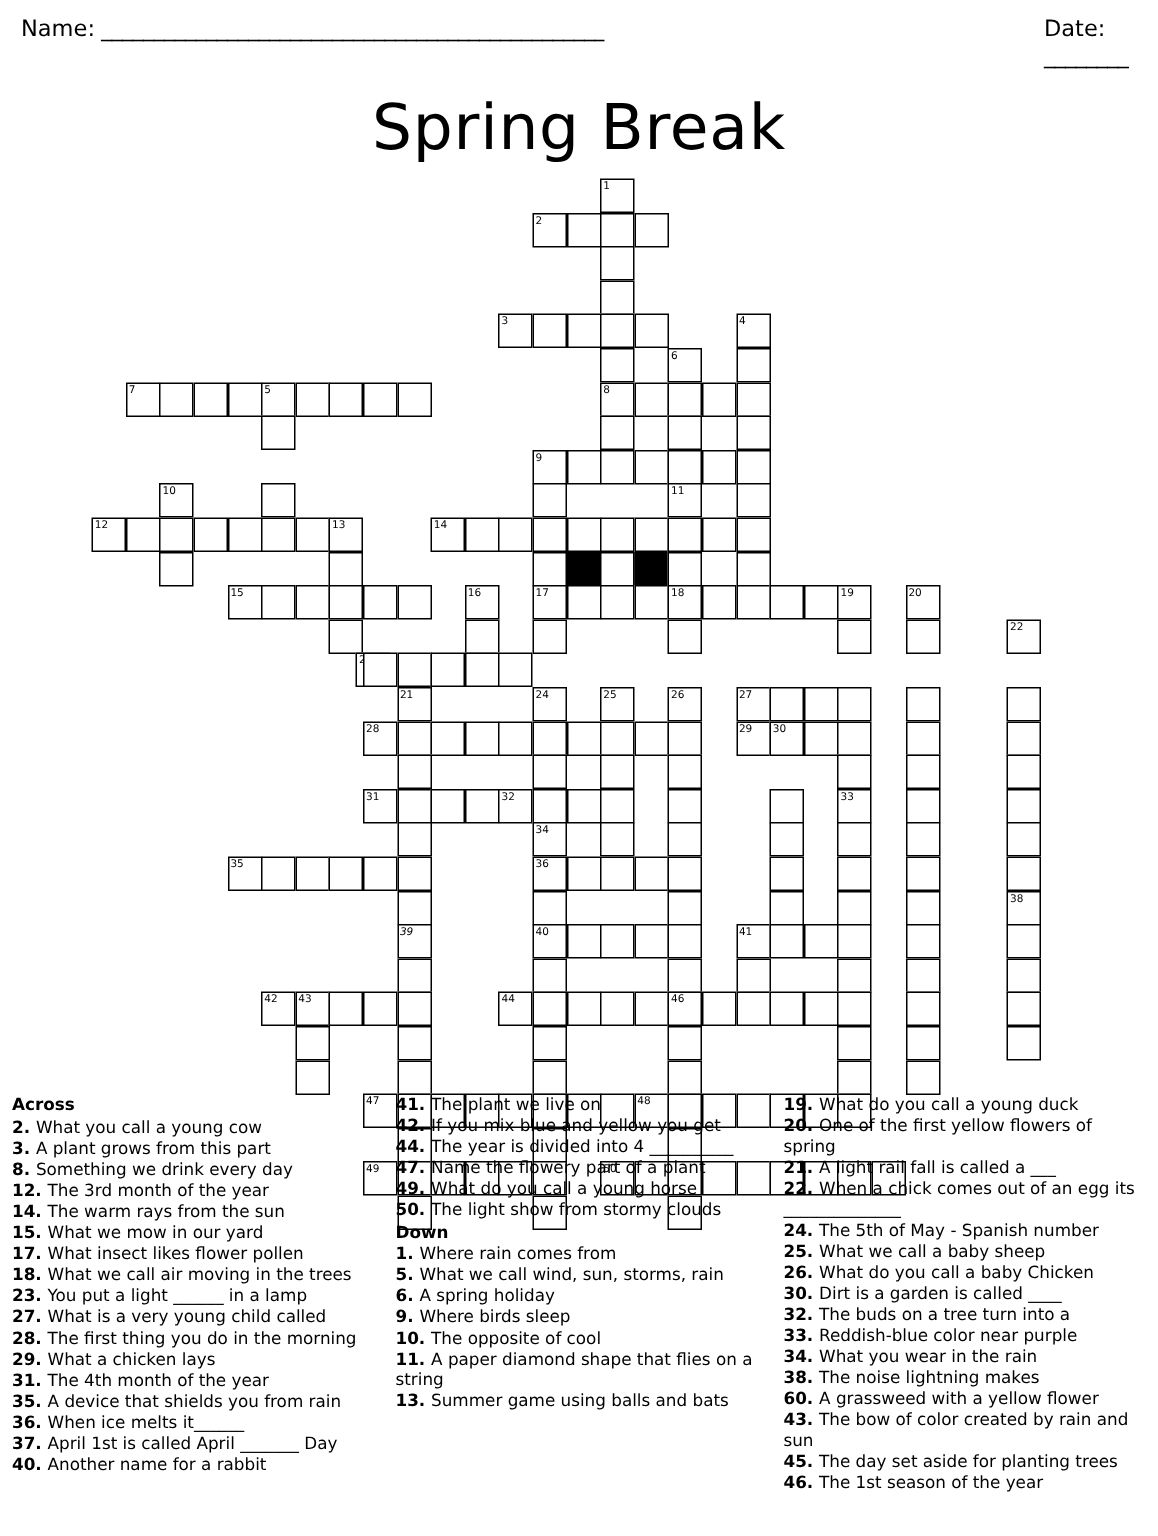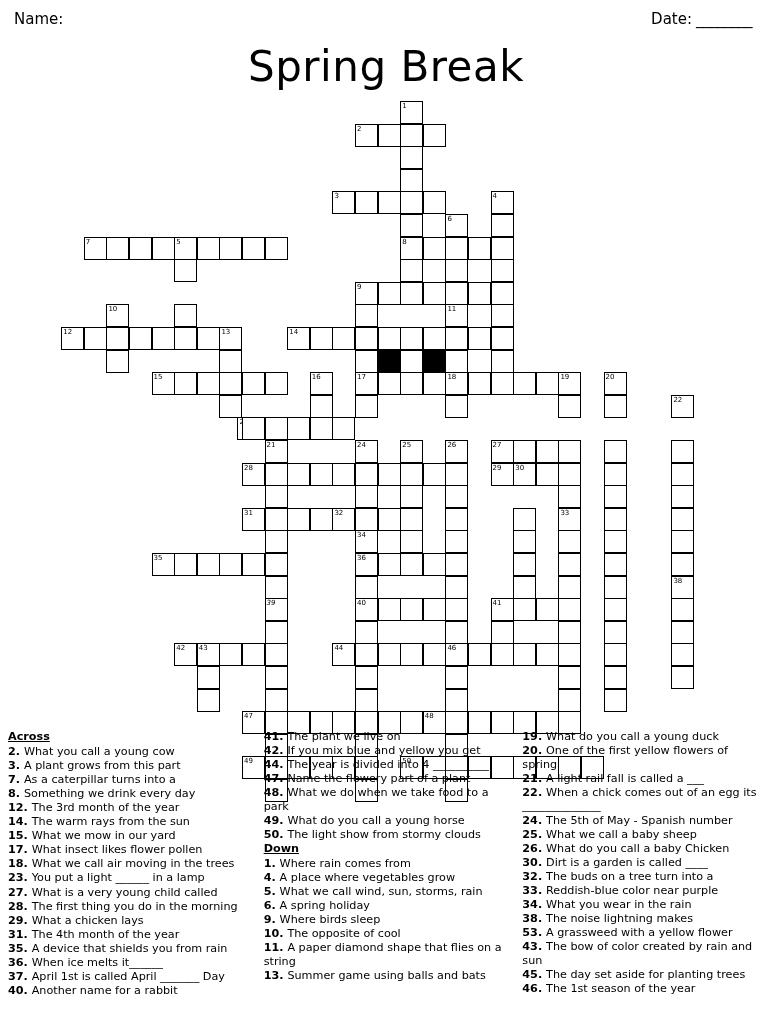--- a/index.html
+++ b/index.html
@@ -44,20 +44,21 @@
     letter-spacing: -0.5px;
     margin-left: 4px;
     overflow: hidden;
     white-space: nowrap;
   }
   .date-block {
     display: flex;
     align-items: baseline;
     margin-left: 14px;
     padding-right: 6px;
+    flex-direction: column;
   }
   .date-line {
     font-size: 15px;
     letter-spacing: -0.5px;
     margin-left: 4px;
     white-space: nowrap;
   }
   
   .puzzle-title {
     text-align: center;
@@ -103,39 +104,39 @@
     font-size: 11.2px;
     line-height: 13.6px;
   }
   .clue-col {
     width: 247px;
   }
   .clue-col.col2 { width: 250px; }
   .clue-col.col3 { width: 243px; }
   .clue-heading {
     font-weight: bold;
-    text-decoration: underline;
     margin-bottom: 1px;
     font-size: 11.2px;
   }
   .clue {
     margin: 0 0 0.5px 0;
   }
   .clue b {
     font-weight: bold;
   }
 </style>
 </head>
 <body>
 
 <div class="page">
 
   <div class="header-row">
     <div class="name-block">
       <span class="name-label">Name:</span>
+      <span class="name-line">________________________________________________</span>
     </div>
     <div class="date-block">
       <span class="date-label">Date:</span>
       <span class="date-line">________</span>
     </div>
   </div>
 
   <div class="puzzle-title">Spring Break</div>
 
   <div class="grid-wrap" id="grid">
@@ -502,21 +503,20 @@
       <div class="cell" style="left: 345px; top: 682px;"></div>
       <div class="cell" style="left: 435.4px; top: 682px;"></div>
     </div>
 
   <div class="clues">
     <div class="clue-col col1">
       <div class="clue-heading">Across</div>
       <div id="col1">
           <div class="clue"><b>2. </b><span>What you call a young cow</span></div>
           <div class="clue"><b>3. </b><span>A plant grows from this part</span></div>
-          <div class="clue"><b>7. </b><span>As a caterpillar turns into a</span></div>
           <div class="clue"><b>8. </b><span>Something we drink every day</span></div>
           <div class="clue"><b>12. </b><span>The 3rd month of the year</span></div>
           <div class="clue"><b>14. </b><span>The warm rays from the sun</span></div>
           <div class="clue"><b>15. </b><span>What we mow in our yard</span></div>
           <div class="clue"><b>17. </b><span>What insect likes flower pollen</span></div>
           <div class="clue"><b>18. </b><span>What we call air moving in the trees</span></div>
           <div class="clue"><b>23. </b><span>You put a light ______ in a lamp</span></div>
           <div class="clue"><b>27. </b><span>What is a very young child called</span></div>
           <div class="clue"><b>28. </b><span>The first thing you do in the morning</span></div>
           <div class="clue"><b>29. </b><span>What a chicken lays</span></div>
@@ -526,26 +526,24 @@
           <div class="clue"><b>37. </b><span>April 1st is called April _______ Day</span></div>
           <div class="clue"><b>40. </b><span>Another name for a rabbit</span></div>
         </div>
     </div>
     <div class="clue-col col2">
       <div id="col2">
           <div class="clue"><b>41. </b><span>The plant we live on</span></div>
           <div class="clue"><b>42. </b><span>If you mix blue and yellow you get</span></div>
           <div class="clue"><b>44. </b><span>The year is divided into 4 __________</span></div>
           <div class="clue"><b>47. </b><span>Name the flowery part of a plant</span></div>
-          <div class="clue"><b>48. </b><span>What we do when we take food to a park</span></div>
           <div class="clue"><b>49. </b><span>What do you call a young horse</span></div>
           <div class="clue"><b>50. </b><span>The light show from stormy clouds</span></div>
           <div class="clue-heading">Down</div>
           <div class="clue"><b>1. </b><span>Where rain comes from</span></div>
-          <div class="clue"><b>4. </b><span>A place where vegetables grow</span></div>
           <div class="clue"><b>5. </b><span>What we call wind, sun, storms, rain</span></div>
           <div class="clue"><b>6. </b><span>A spring holiday</span></div>
           <div class="clue"><b>9. </b><span>Where birds sleep</span></div>
           <div class="clue"><b>10. </b><span>The opposite of cool</span></div>
           <div class="clue"><b>11. </b><span>A paper diamond shape that flies on a string</span></div>
           <div class="clue"><b>13. </b><span>Summer game using balls and bats</span></div>
         </div>
     </div>
     <div class="clue-col col3">
       <div id="col3">
@@ -554,21 +552,21 @@
           <div class="clue"><b>21. </b><span>A light rail fall is called a ___</span></div>
           <div class="clue"><b>22. </b><span>When a chick comes out of an egg its ______________</span></div>
           <div class="clue"><b>24. </b><span>The 5th of May - Spanish number</span></div>
           <div class="clue"><b>25. </b><span>What we call a baby sheep</span></div>
           <div class="clue"><b>26. </b><span>What do you call a baby Chicken</span></div>
           <div class="clue"><b>30. </b><span>Dirt is a garden is called ____</span></div>
           <div class="clue"><b>32. </b><span>The buds on a tree turn into a</span></div>
           <div class="clue"><b>33. </b><span>Reddish-blue color near purple</span></div>
           <div class="clue"><b>34. </b><span>What you wear in the rain</span></div>
           <div class="clue"><b>38. </b><span>The noise lightning makes</span></div>
-          <div class="clue"><b>53. </b><span>A grassweed with a yellow flower</span></div>
+          <div class="clue"><b>60. </b><span>A grassweed with a yellow flower</span></div>
           <div class="clue"><b>43. </b><span>The bow of color created by rain and sun</span></div>
           <div class="clue"><b>45. </b><span>The day set aside for planting trees</span></div>
           <div class="clue"><b>46. </b><span>The 1st season of the year</span></div>
         </div>
     </div>
   </div>
 
 </div>
 
 </body></html>

